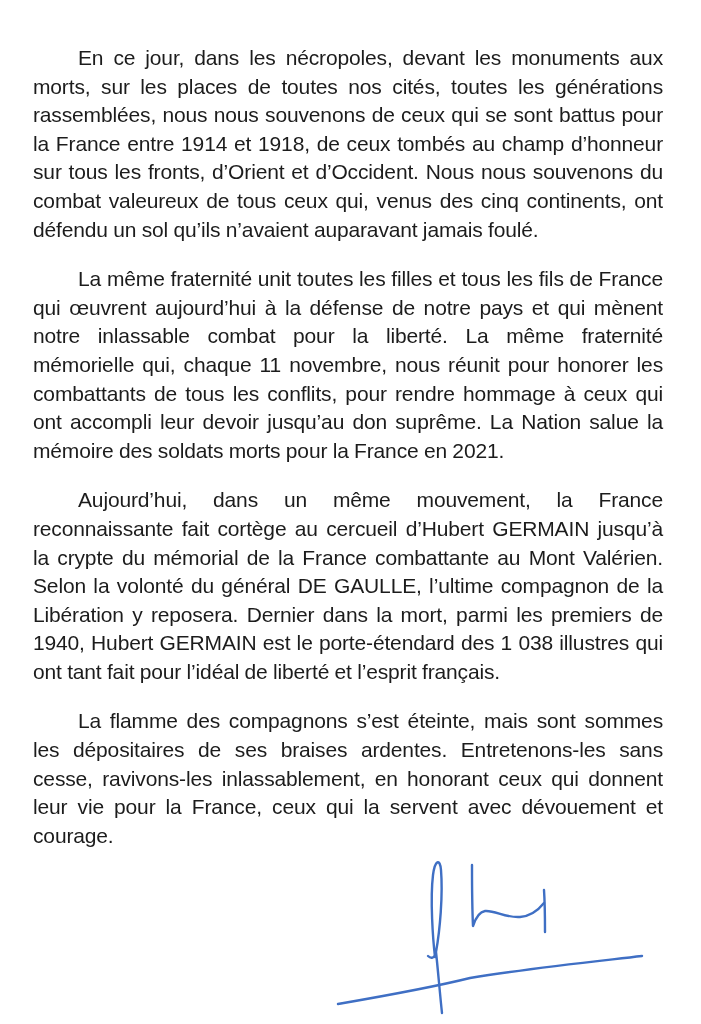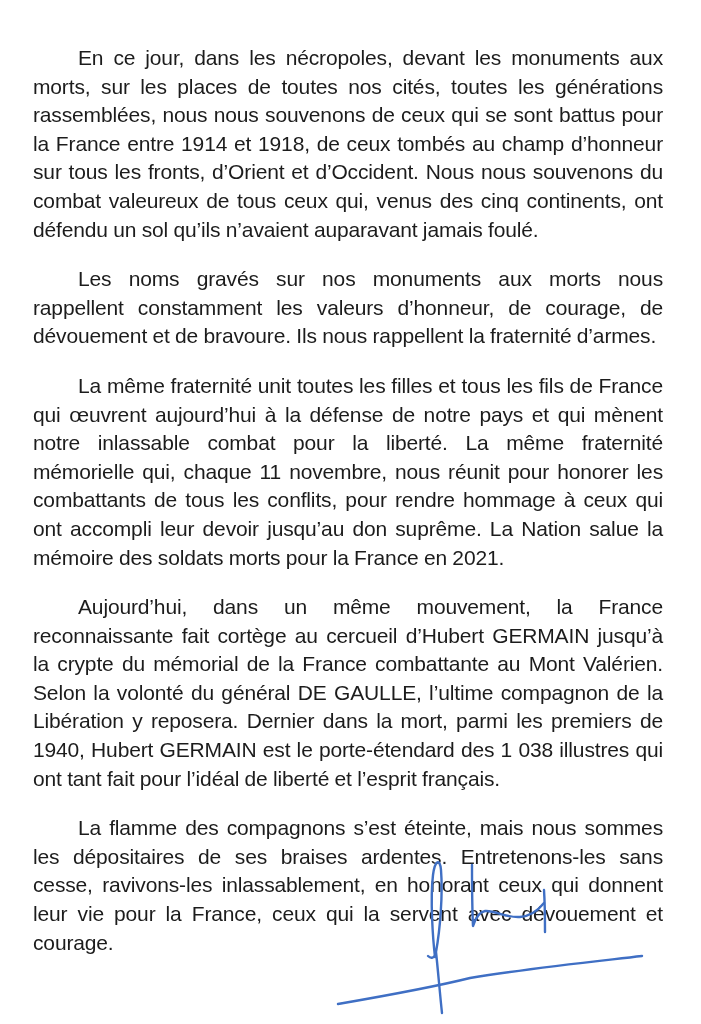--- a/index.html
+++ b/index.html
@@ -41,24 +41,23 @@
       width: 100%;
       height: 100%;
       display: block;
     }
   </style>
 </head>
 <body>
 
 <div class="page">
   <p class="para">En ce jour, dans les nécropoles, devant les monuments aux morts, sur les places de toutes nos cités, toutes les générations rassemblées, nous nous souvenons de ceux qui se sont battus pour la France entre 1914 et 1918, de ceux tombés au champ d’honneur sur tous les fronts, d’Orient et d’Occident. Nous nous souvenons du combat valeureux de tous ceux qui, venus des cinq continents, ont défendu un sol qu’ils n’avaient auparavant jamais foulé.</p>
-  <p class="para">Les noms gravés sur nos monuments aux morts nous rappellent constamment les valeurs d’honneur, de courage, de dévouement et de bravoure. Ils nous rappellent la fraternité d’armes.</p>
   <p class="para">La même fraternité unit toutes les filles et tous les fils de France qui œuvrent aujourd’hui à la défense de notre pays et qui mènent notre inlassable combat pour la liberté. La même fraternité mémorielle qui, chaque 11 novembre, nous réunit pour honorer les combattants de tous les conflits, pour rendre hommage à ceux qui ont accompli leur devoir jusqu’au don suprême. La Nation salue la mémoire des soldats morts pour la France en 2021.</p>
   <p class="para">Aujourd’hui, dans un même mouvement, la France reconnaissante fait cortège au cercueil d’Hubert GERMAIN jusqu’à la crypte du mémorial de la France combattante au Mont Valérien. Selon la volonté du général DE GAULLE, l’ultime compagnon de la Libération y reposera. Dernier dans la mort, parmi les premiers de 1940, Hubert GERMAIN est le porte-étendard des 1 038 illustres qui ont tant fait pour l’idéal de liberté et l’esprit français.</p>
-  <p class="para">La flamme des compagnons s’est éteinte, mais nous sommes les dépositaires de ses braises ardentes. Entretenons-les sans cesse, ravivons-les inlassablement, en honorant ceux qui donnent leur vie pour la France, ceux qui la servent avec dévouement et courage.</p>
+  <p class="para">La flamme des compagnons s’est éteinte, mais sont sommes les dépositaires de ses braises ardentes. Entretenons-les sans cesse, ravivons-les inlassablement, en honorant ceux qui donnent leur vie pour la France, ceux qui la servent avec dévouement et courage.</p>
 </div>
 
 <div class="signature">
   <svg viewBox="0 0 401 184" xmlns="http://www.w3.org/2000/svg" fill="none" stroke="#3f6fc4" stroke-width="2.4" stroke-linecap="round" stroke-linejoin="round">
 
     <path d="M135 117 C133 100, 130 60, 133 35 C135 20, 140 18, 141 30 C143 55, 140 90, 136 112 C134 120, 130 118, 128 116 M136 112 C138 130, 140 155, 142 173"></path>
 
     <path d="M172 25 C172 45, 172 65, 173 86 C175 80, 178 72, 185 71 C195 70, 205 78, 220 77 C232 76, 240 68, 244 63"></path>
 
     <path d="M244 50 C245 65, 245 78, 245 92"></path>

